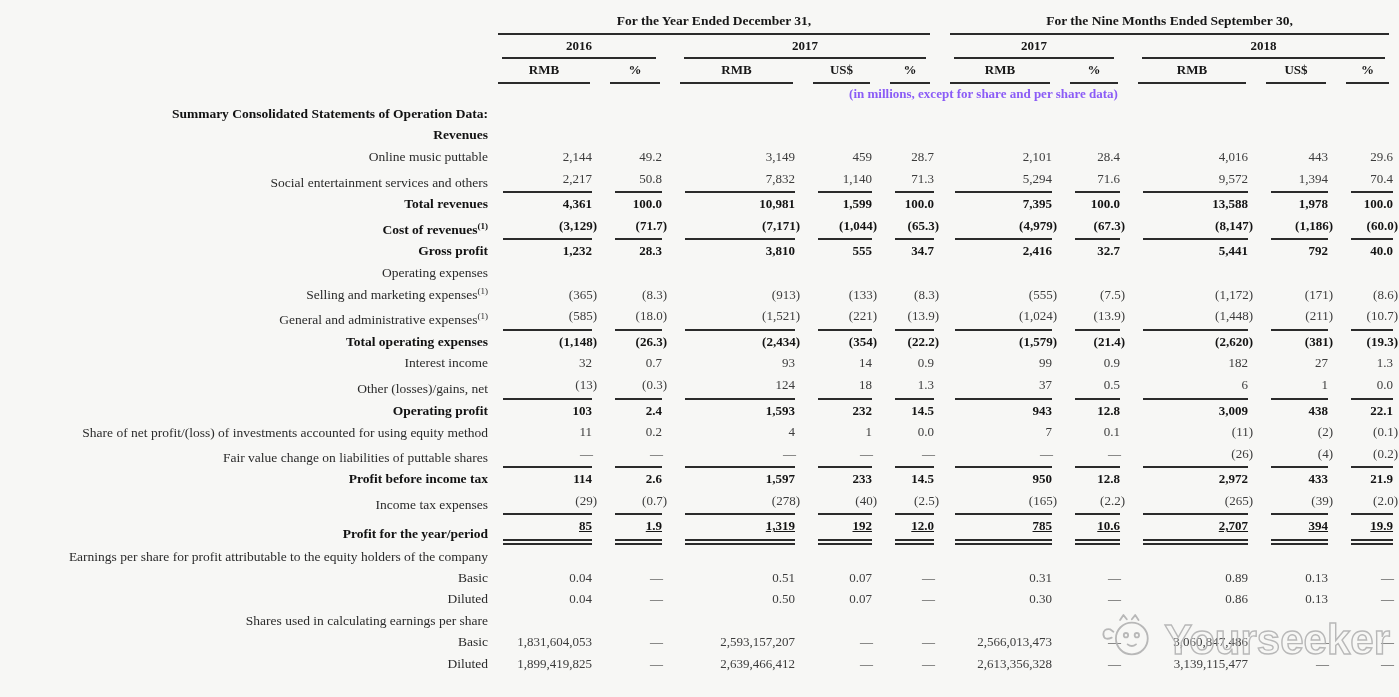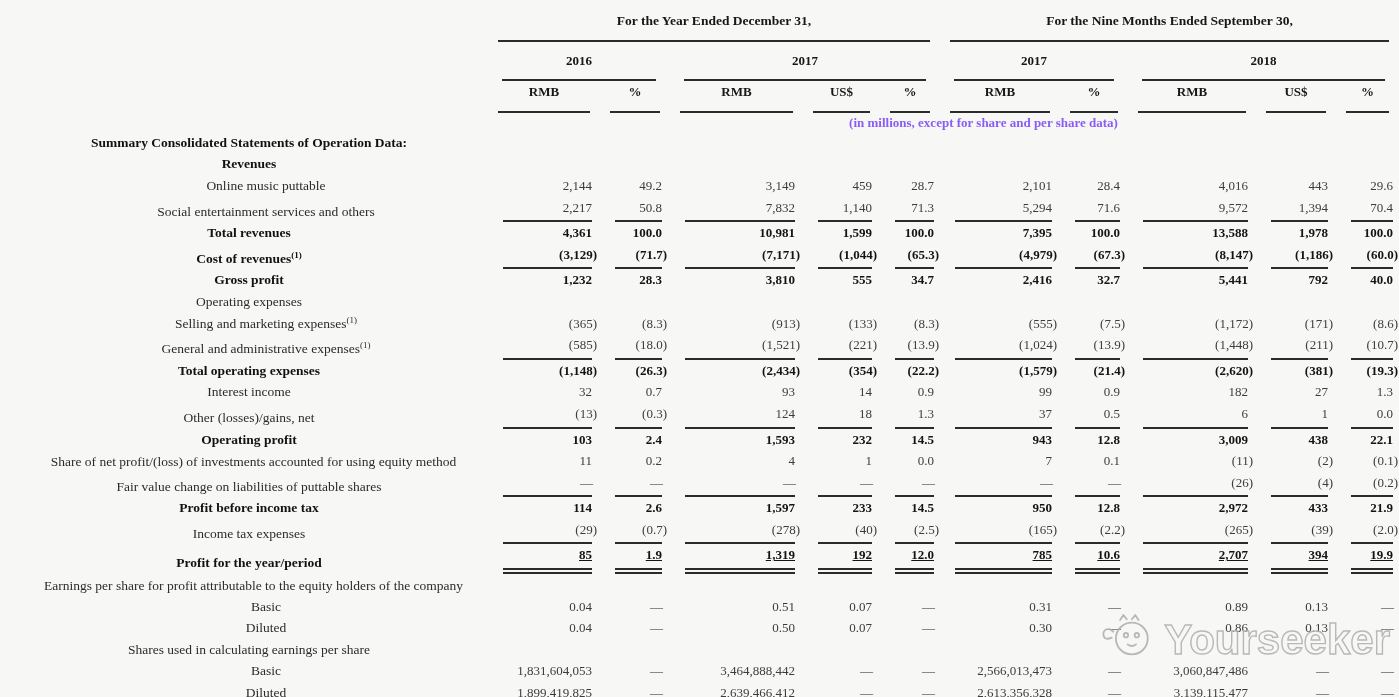--- a/index.html
+++ b/index.html
@@ -9,28 +9,28 @@
     background:#f7f7f5;
     font-family:"Liberation Serif","DejaVu Serif",serif;
     color:#262626;
   }
   .doc { position:absolute; left:0; top:10px; width:1399px; }
   table { border-collapse:collapse; table-layout:fixed; width:1399px; }
   td, th { padding:0; vertical-align:bottom; font-size:13px; line-height:21.6px; }
 
   
   thead th { font-weight:bold; color:#171717; }
-  th .hl { border-bottom:2px solid #2b2b2b; padding-bottom:8px; }
+  th .hl { border-bottom:2px solid #2b2b2b; padding-bottom:1px; }
   th.grp { padding:0 10px; font-size:13.5px; }
   th.yr  { padding:0 14px; }
   th.un  { padding:0 10px; }
   td.note { text-align:center; font-weight:bold; padding-left:80px; line-height:19px; font-size:13px; color:#8b5cf6; }
 
   
-  td.lbl { text-align:center; color:#2b2b2b; font-size:13.5px;font-family:Liberation Serif, serif; }
+  td.lbl { text-align:right; color:#2b2b2b; font-size:13.5px;font-family:Liberation Serif, serif; }
   td.lbl.sec { font-weight:bold; color:#121212; }
   td.lbl .pad { display:block; padding-left:10px; }
   td.lbl.ind .pad { padding-left:44px; }
   td.lbl.wrap .pad { padding-left:28px; text-indent:-18px; line-height:20px;margin-left:9px; }
   sup { font-size:9px; line-height:0; }
 
   td.num { text-align:right; color:#3c3c3c; padding-left:15px; padding-right:8px; }
   td.num.pr6 { padding-right:6px; }
   tr.b td.num { font-weight:bold; color:#141414; }
   .cl { display:block; white-space:nowrap; }
@@ -85,21 +85,21 @@
         <th class="yr" colspan="2">
             <span class="hl" style="display:block;">2016</span>
           </th>
         <th class="yr" colspan="3">
             <span class="hl" style="display:block;">2017</span>
           </th>
         <th class="yr" colspan="2">
             <span class="hl" style="display:block;">2017</span>
           </th>
         <th class="yr" colspan="3">
-            <span class="hl" style="display:block;margin-top:8px;">2018</span>
+            <span class="hl" style="display:block;">2018</span>
           </th>
       </tr>
       <tr>
         <th></th>
         <th class="un">
             <span class="hl" style="display:block;">RMB</span>
           </th>
         <th class="un">
             <span class="hl" style="display:block;">%</span>
           </th>
@@ -943,21 +943,21 @@
           <td class="lbl ind">
             <span class="pad"><span>Basic</span></span>
           </td>
           <td class="num">
             <span class="cl"><span>1,831,604,053</span></span>
           </td>
           <td class="num">
             <span class="cl"><span class="dash">—</span></span>
           </td>
           <td class="num">
-            <span class="cl"><span>3,464,888,442</span></span>
+            <span class="cl"><span>2,593,157,207</span></span>
           </td>
           <td class="num">
             <span class="cl"><span class="dash">—</span></span>
           </td>
           <td class="num pr6">
             <span class="cl"><span class="dash">—</span></span>
           </td>
           <td class="num">
             <span class="cl"><span>2,566,013,473</span></span>
           </td>

